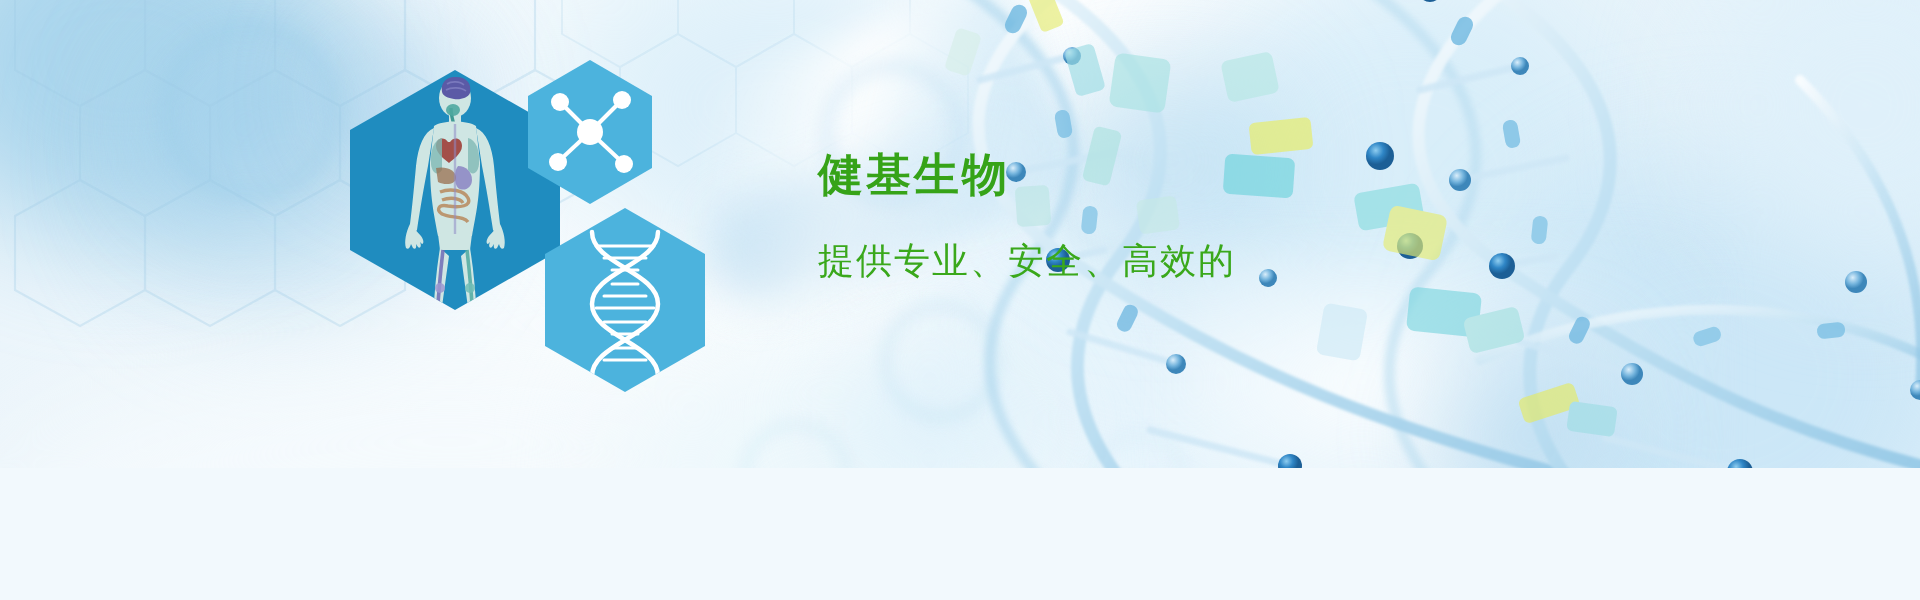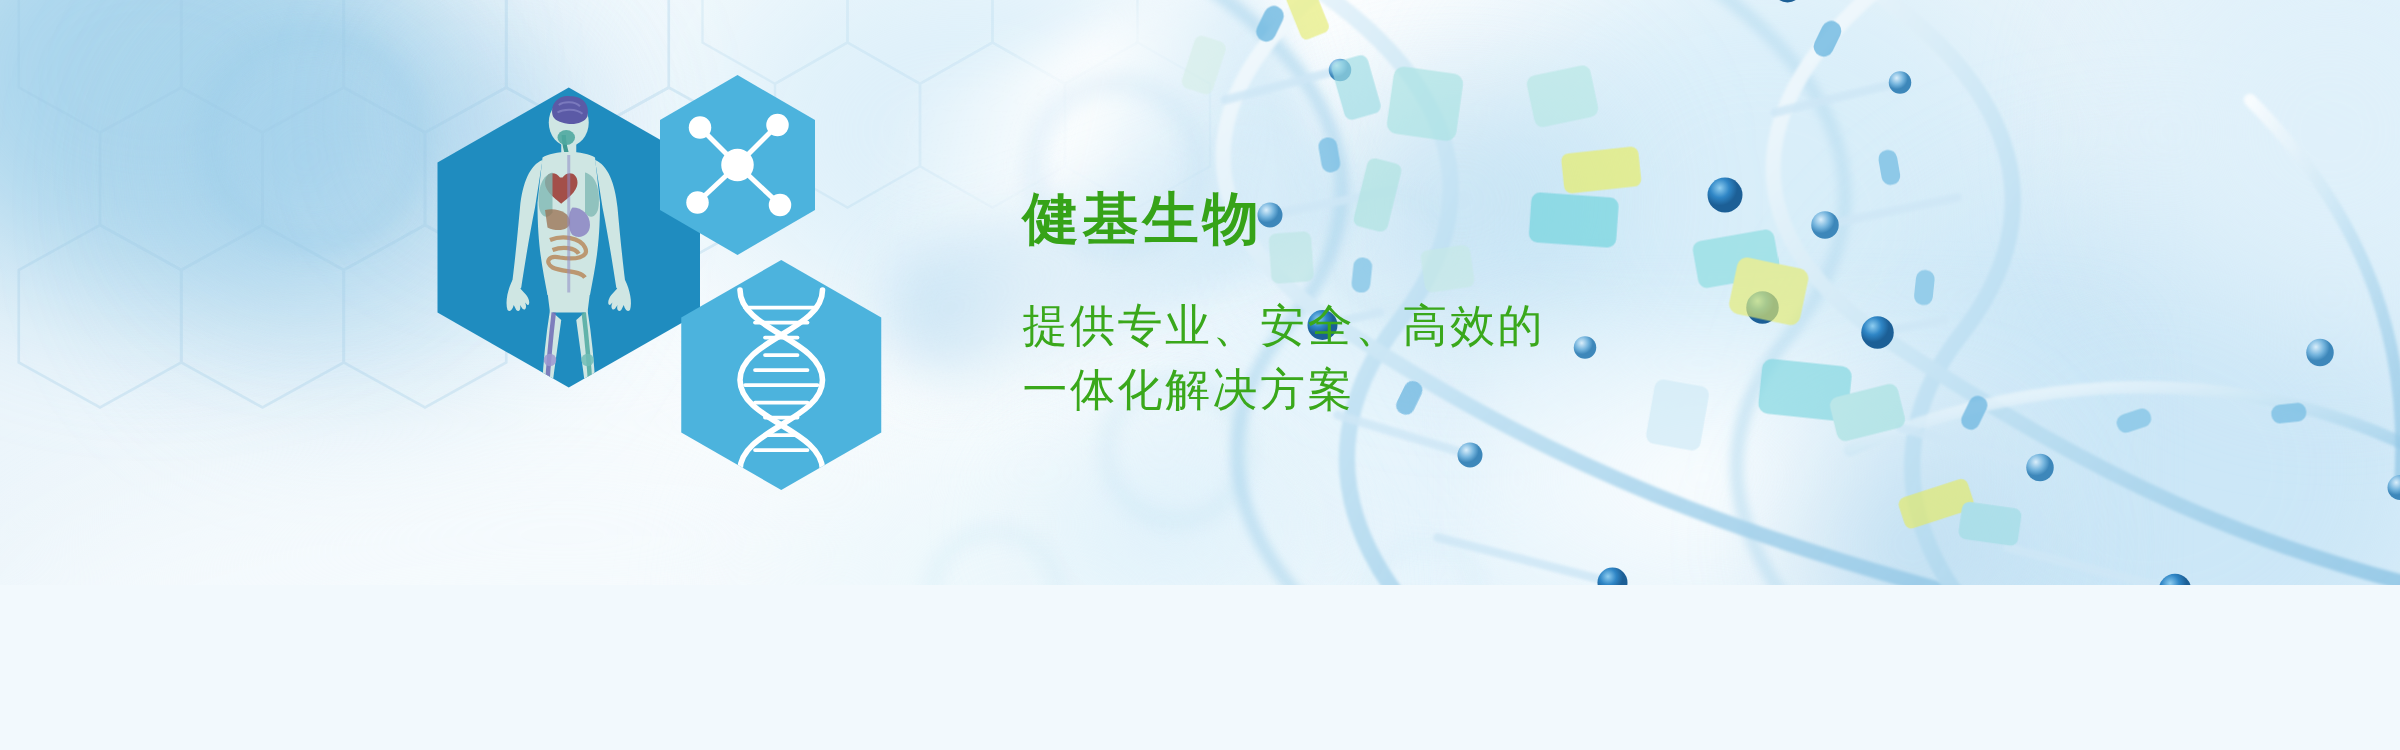--- a/index.html
+++ b/index.html
@@ -346,16 +346,15 @@
           <line x1="282" y1="298" x2="308" y2="298"></line>
           <line x1="274" y1="310" x2="316" y2="310"></line>
         </g>
       </g>
     </g>
   </svg>
 
   <div class="copy">
     <h1 class="title">健基生物</h1>
     <div class="sub-line">提供专业、安全、高效的</div>
-    <div class="sub-line">一体化解决方案</div>
   </div>
 
 </div>
 
 </body></html>

